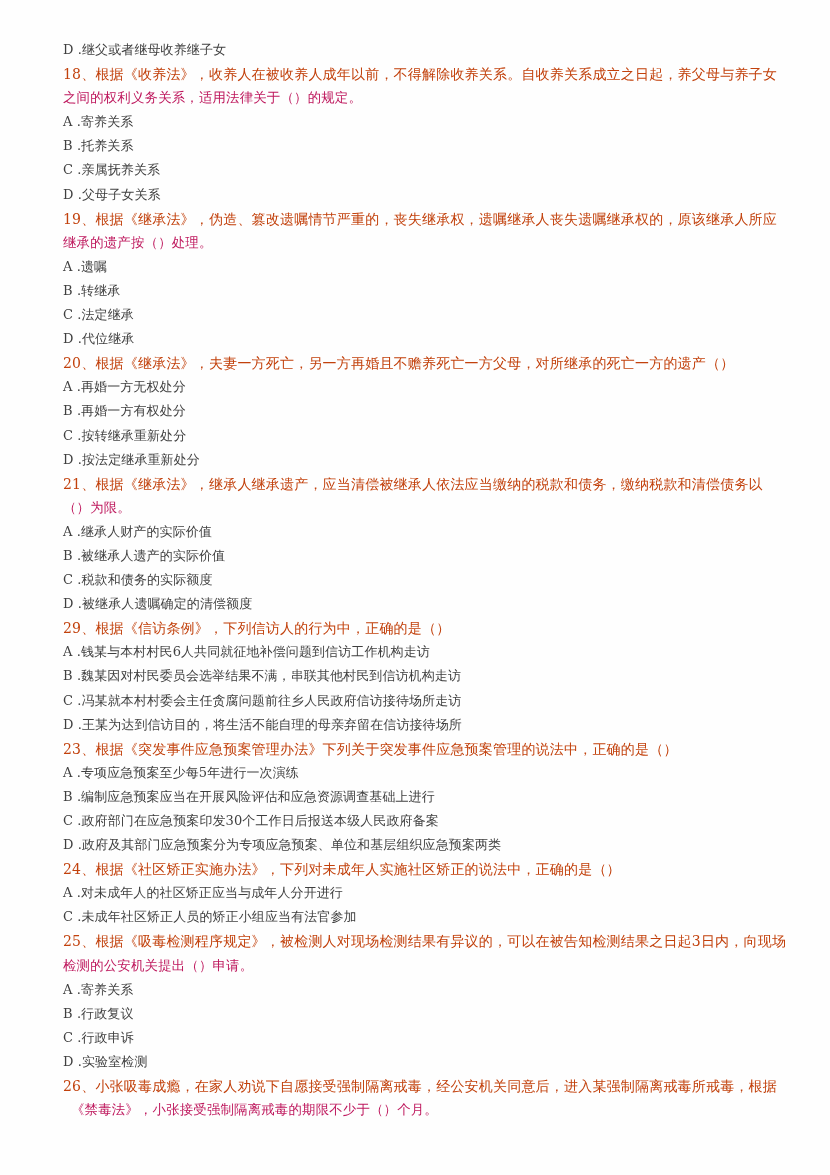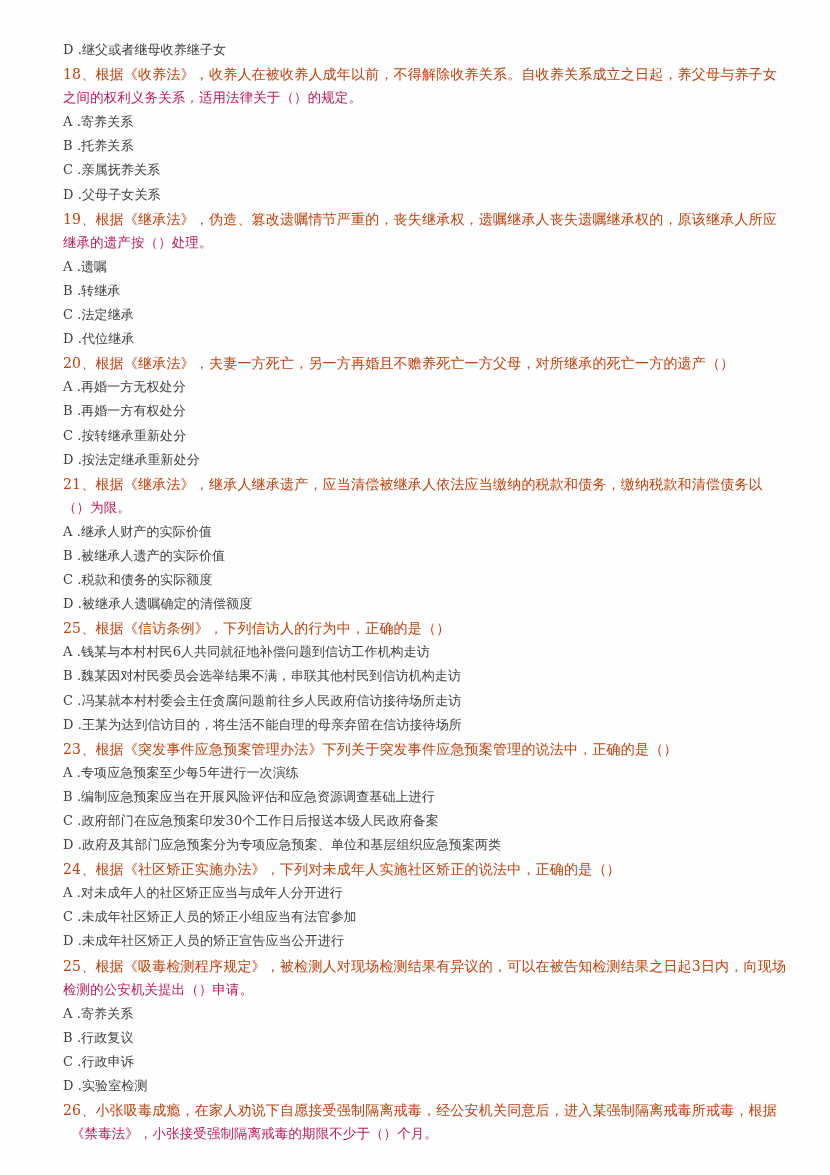--- a/index.html
+++ b/index.html
@@ -89,40 +89,39 @@
   <div class="block">
     <div class="line q-line">21、根据《继承法》，继承人继承遗产，应当清偿被继承人依法应当缴纳的税款和债务，缴纳税款和清偿债务以</div>
     <div class="line q-cont">（）为限。</div>
     <div class="line opt-line">A .继承人财产的实际价值</div>
     <div class="line opt-line">B .被继承人遗产的实际价值</div>
     <div class="line opt-line">C .税款和债务的实际额度</div>
     <div class="line opt-line">D .被继承人遗嘱确定的清偿额度</div>
   </div>
 
   <div class="block">
-    <div class="line q-line">25、根据《信访条例》，下列信访人的行为中，正确的是（）</div>
+    <div class="line q-line">29、根据《信访条例》，下列信访人的行为中，正确的是（）</div>
     <div class="line opt-line">A .钱某与本村村民6人共同就征地补偿问题到信访工作机构走访</div>
     <div class="line opt-line">B .魏某因对村民委员会选举结果不满，串联其他村民到信访机构走访</div>
     <div class="line opt-line">C .冯某就本村村委会主任贪腐问题前往乡人民政府信访接待场所走访</div>
     <div class="line opt-line">D .王某为达到信访目的，将生活不能自理的母亲弃留在信访接待场所</div>
   </div>
 
   <div class="block">
     <div class="line q-line">23、根据《突发事件应急预案管理办法》下列关于突发事件应急预案管理的说法中，正确的是（）</div>
     <div class="line opt-line">A .专项应急预案至少每5年进行一次演练</div>
     <div class="line opt-line">B .编制应急预案应当在开展风险评估和应急资源调查基础上进行</div>
     <div class="line opt-line">C .政府部门在应急预案印发30个工作日后报送本级人民政府备案</div>
     <div class="line opt-line">D .政府及其部门应急预案分为专项应急预案、单位和基层组织应急预案两类</div>
   </div>
 
   <div class="block">
     <div class="line q-line">24、根据《社区矫正实施办法》，下列对未成年人实施社区矫正的说法中，正确的是（）</div>
     <div class="line opt-line">A .对未成年人的社区矫正应当与成年人分开进行</div>
     <div class="line opt-line">C .未成年社区矫正人员的矫正小组应当有法官参加</div>
-    <div class="line opt-line">D .未成年社区矫正人员的矫正宣告应当公开进行</div>
   </div>
 
   <div class="block">
     <div class="line q-line">25、根据《吸毒检测程序规定》，被检测人对现场检测结果有异议的，可以在被告知检测结果之日起3日内，向现场</div>
     <div class="line q-cont">检测的公安机关提出（）申请。</div>
     <div class="line opt-line">A .寄养关系</div>
     <div class="line opt-line">B .行政复议</div>
     <div class="line opt-line">C .行政申诉</div>
     <div class="line opt-line">D .实验室检测</div>
   </div>

